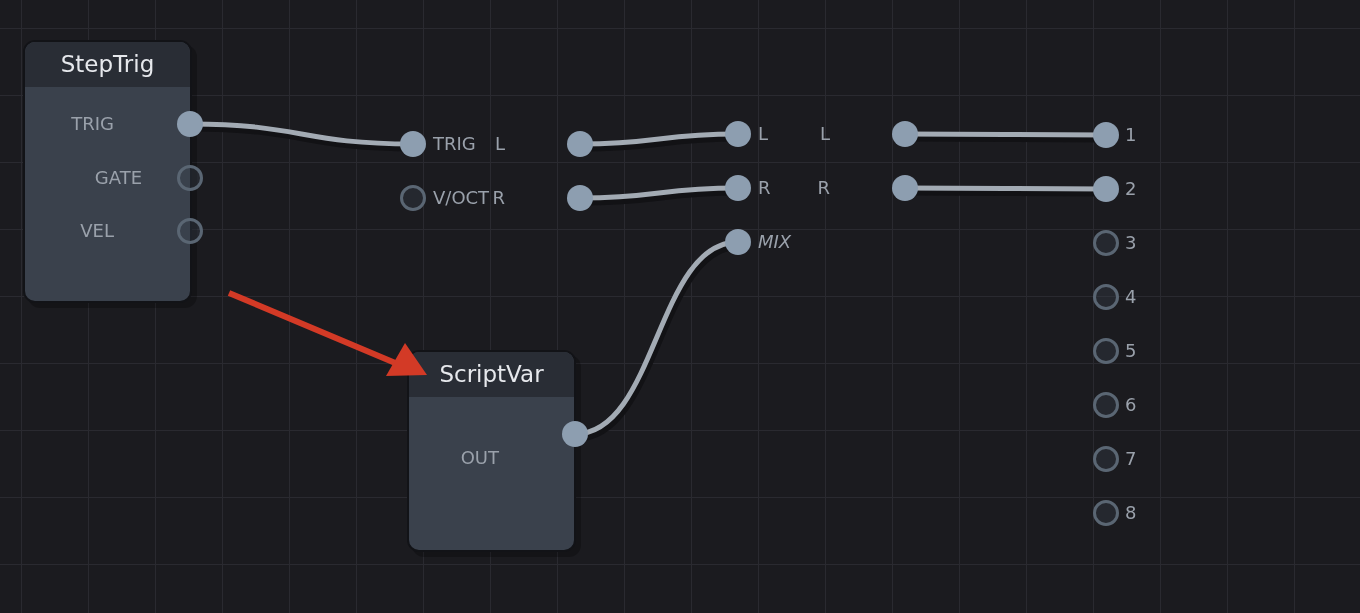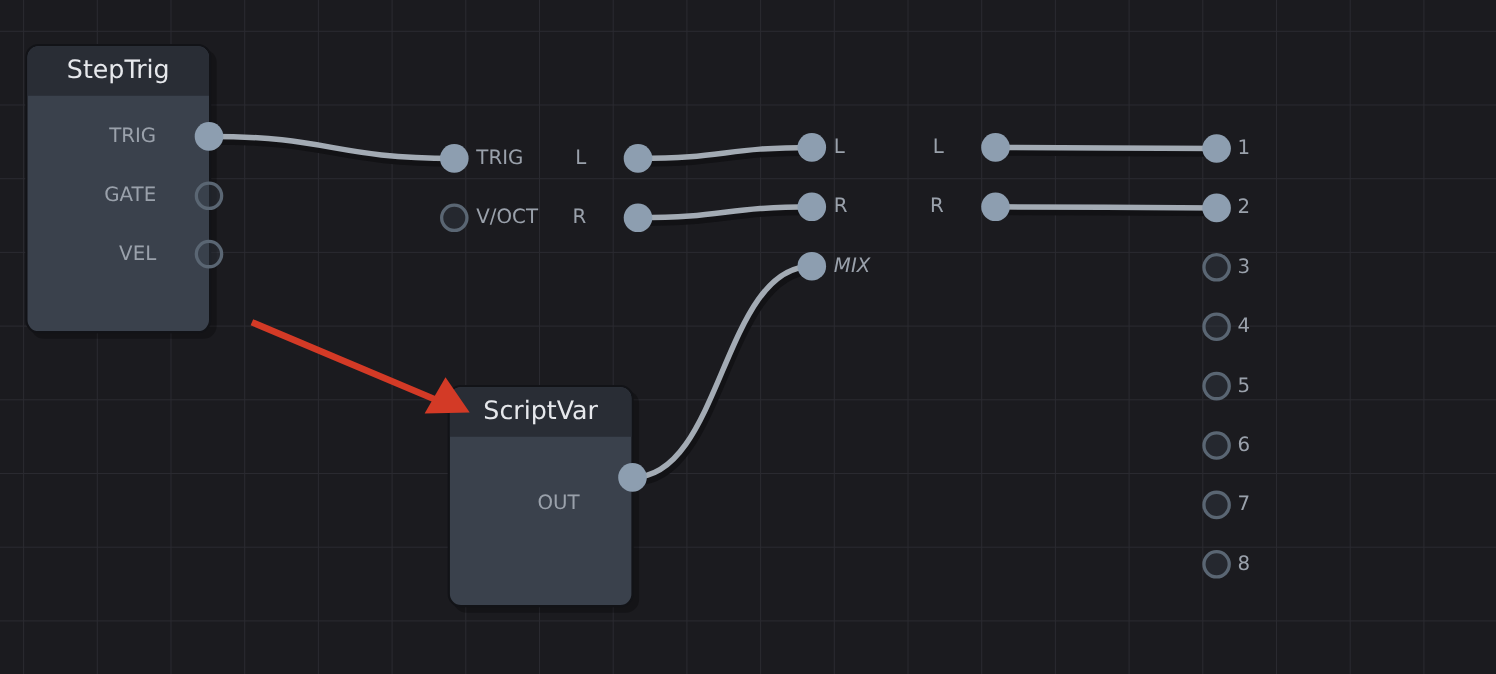--- a/index.html
+++ b/index.html
@@ -6,21 +6,21 @@
   body {
     width: 1360px; height: 613px; overflow: hidden; position: relative;
     background-color: #1b1b1f;
     background-image:
       linear-gradient(to right, #2a2a30 1px, transparent 1px),
       linear-gradient(to bottom, #2a2a30 1px, transparent 1px);
     background-size: 67px 67px;
     background-position: 21px 28px;
     font-family: "DejaVu Sans", sans-serif;
   }
-  #canvas { position: absolute; left: 0; top: 0; width: 1304px; height: 613px; padding-left: 28px; }
+  #canvas { position: absolute; left: 0; top: 0; width: 1304px; height: 613px; }
   .node {
     position: absolute; box-sizing: border-box;
     background: #3a414c; border: 2px solid #121317; border-radius: 12px;
     box-shadow: 5px 5px 0 rgba(0,0,0,0.25);
   }
   .node.output { background: #4b3d3e; }
   .node .header {
     height: 45px; background: #292d35; border-radius: 10px 10px 0 0;
     color: #e6e8ec; font-size: 23px; text-align: center; line-height: 44px;
   }
@@ -63,21 +63,21 @@
 
 
 
   <div class="node" style="left:407px;top:350px;width:169px;height:202px;">
     <div class="header">ScriptVar</div>
   </div>
 
 
   <span class="label right" style="right:1190px;top:124px;">TRIG</span>
   <span class="port on" style="left:190px;top:124px;"></span>
-  <span class="label right" style="right:1190px;top:178px;">GATE</span>
+  <span class="label right" style="right:1162px;top:178px;">GATE</span>
   <span class="port off" style="left:190px;top:178px;"></span>
   <span class="label right" style="right:1190px;top:231px;">VEL</span>
   <span class="port off" style="left:190px;top:231px;"></span>
 
   <span class="port on" style="left:413px;top:144px;"></span>
   <span class="label" style="left:433px;top:144px;">TRIG</span>
   <span class="port off" style="left:413px;top:198px;"></span>
   <span class="label" style="left:433px;top:198px;text-align:center;">V/OCT</span>
   <span class="label right" style="right:799px;top:144px;">L</span>
   <span class="port on" style="left:580px;top:144px;"></span>

